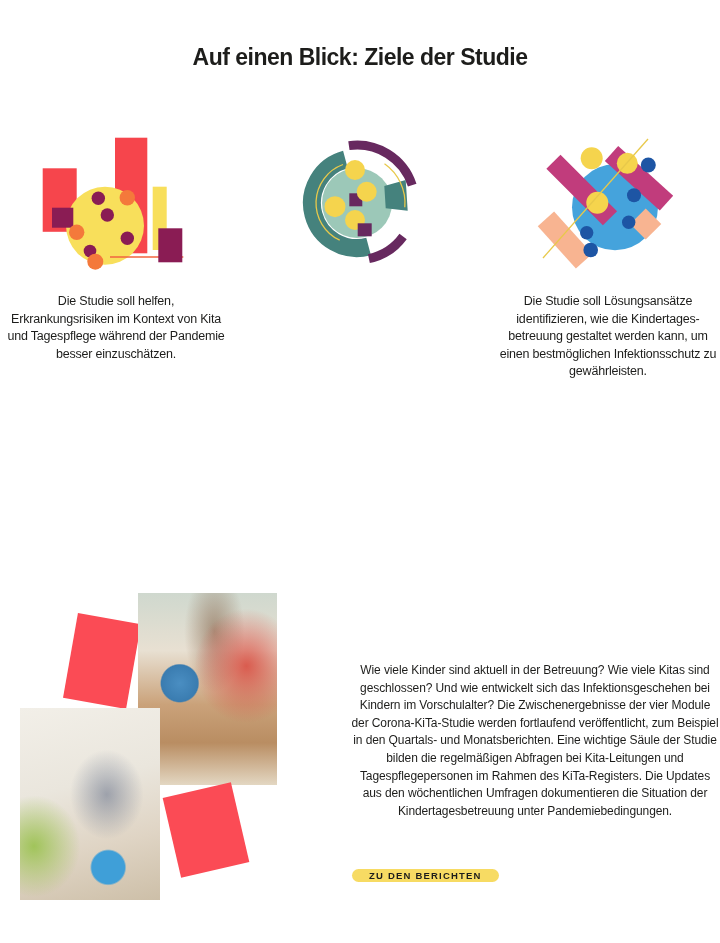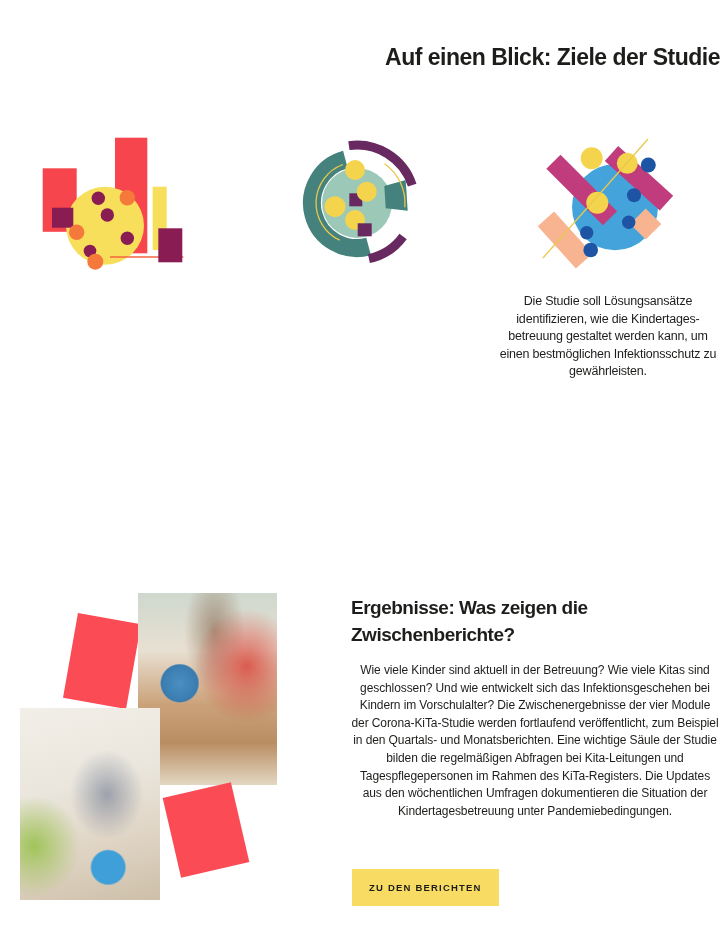--- a/index.html
+++ b/index.html
@@ -9,21 +9,21 @@
     --purple:#8a1c54; --plum:#67295f; --orange:#f4793b;
     --teal-dark:#45827d; --teal-light:#9cc8b8;
     --blue:#45a3dc; --blue-dark:#1d55a4; --magenta:#c13c7c; --peach:#f8b491;
     --btn-yellow:#f7db63; --line-orange:#f2653f; --line-yellow:#e8c94a;
   }
   *{margin:0;padding:0;box-sizing:border-box;}
   html,body{background:#fff;}
   body{font-family:"Liberation Sans","DejaVu Sans",sans-serif;color:var(--ink);}
   .page{position:relative;width:720px;height:943px;margin:0 auto;background:#fff;overflow:hidden;}
 
-  .h1{position:absolute;left:0;right:0;top:44px;text-align:right;
+  .h1{position:absolute;left:0;right:0;top:44px;text-align:center;
       font-size:23px;font-weight:700;letter-spacing:-0.5px;color:var(--ink);}
 
   .ill{position:absolute;}
   .ill-1{left:25px;top:135px;}
   .ill-2{left:277px;top:128px;}
   .ill-3{left:525px;top:133px;}
 
   .goal-text{position:absolute;top:293px;text-align:center;
              font-size:12.5px;line-height:17.5px;letter-spacing:-0.2px;font-weight:500;
              color:var(--ink);hyphens:manual;}
@@ -57,23 +57,23 @@
       radial-gradient(ellipse at 10% 72%, rgba(157,195,84,.95) 0%, rgba(157,195,84,0) 26%),
       radial-gradient(ellipse at 62% 45%, rgba(84,98,128,.5) 0%, rgba(84,98,128,0) 30%),
       linear-gradient(165deg,#f2efe8 0%,#eae6dd 40%,#dfd4c4 70%,#cdbfa8 100%);}
 
   .h2{position:absolute;left:351px;top:594px;width:300px;
       font-size:19px;font-weight:700;letter-spacing:-0.5px;line-height:27px;color:var(--ink);}
   .para{position:absolute;left:351px;top:662px;width:368px;
       font-size:12px;line-height:17.6px;letter-spacing:-0.1px;font-weight:500;color:var(--ink);
       hyphens:manual;text-align:center;}
   .btn{position:absolute;left:352px;top:869px;display:inline-block;
-      background:var(--btn-yellow);color:var(--ink);border:none;border-radius:0;
+      background:var(--btn-yellow);color:var(--ink);border:none;border-radius:8px;
       font-family:inherit;font-size:9.5px;font-weight:700;letter-spacing:1.2px;
-      padding:13px 17px;cursor:pointer;white-space:nowrap;}
+      padding:1px 17px;cursor:pointer;white-space:nowrap;}
 </style>
 </head>
 <body>
 
 <div class="page">
 
   <h1 class="h1">Auf einen Blick: Ziele der Studie</h1>
 
   <svg class="ill ill-1" width="190" height="150" viewBox="0 0 190 150" aria-hidden="true">
     <g>
@@ -130,24 +130,24 @@
     <g>
       <circle class="f-bdark" cx="123.3" cy="32" r="7.5"></circle>
       <circle class="f-bdark" cx="109" cy="62.3" r="7"></circle>
       <circle class="f-bdark" cx="103.7" cy="89.3" r="6.7"></circle>
       <circle class="f-bdark" cx="61.7" cy="99.7" r="6.7"></circle>
       <circle class="f-bdark" cx="65.7" cy="117" r="7.3"></circle>
     </g>
     <line class="s-ly" x1="18" y1="125" x2="123" y2="6" stroke-width="1.3"></line>
   </svg>
 
+  <p class="goal-text c1">Die Studie soll helfen, Erkrankungsrisiken im Kontext von Kita und Tagespflege während der Pandemie besser einzuschätzen.</p>
   <p class="goal-text c3">Die Studie soll Lösungsansätze identifizieren, wie die Kindertages­betreuung gestaltet werden kann, um einen bestmöglichen Infektionsschutz zu gewährleisten.</p>
 
   <div class="shape-red r1"></div>
   <div class="photo p1"></div>
   <div class="shape-red r2"></div>
   <div class="photo p2"></div>
 
-  <h2 class="h2">Ergebnisse: Was zeigen die Zwischenberichte?</h2>
   <p class="para">Wie viele Kinder sind aktuell in der Betreuung? Wie viele Kitas sind geschlossen? Und wie entwickelt sich das Infektionsgeschehen bei Kindern im Vorschulalter? Die Zwischenergebnisse der vier Module der Corona-KiTa-Studie werden fortlaufend veröffentlicht, zum Beispiel in den Quartals- und Monatsberichten. Eine wichtige Säule der Studie bilden die regelmäßigen Abfragen bei Kita-Leitungen und Tagespflegepersonen im Rahmen des KiTa-Registers. Die Updates aus den wöchentlichen Umfragen dokumentieren die Situation der Kindertagesbetreuung unter Pandemiebedingungen.</p>
   <button class="btn">ZU DEN BERICHTEN</button>
 
 </div>
 
 </body></html>

